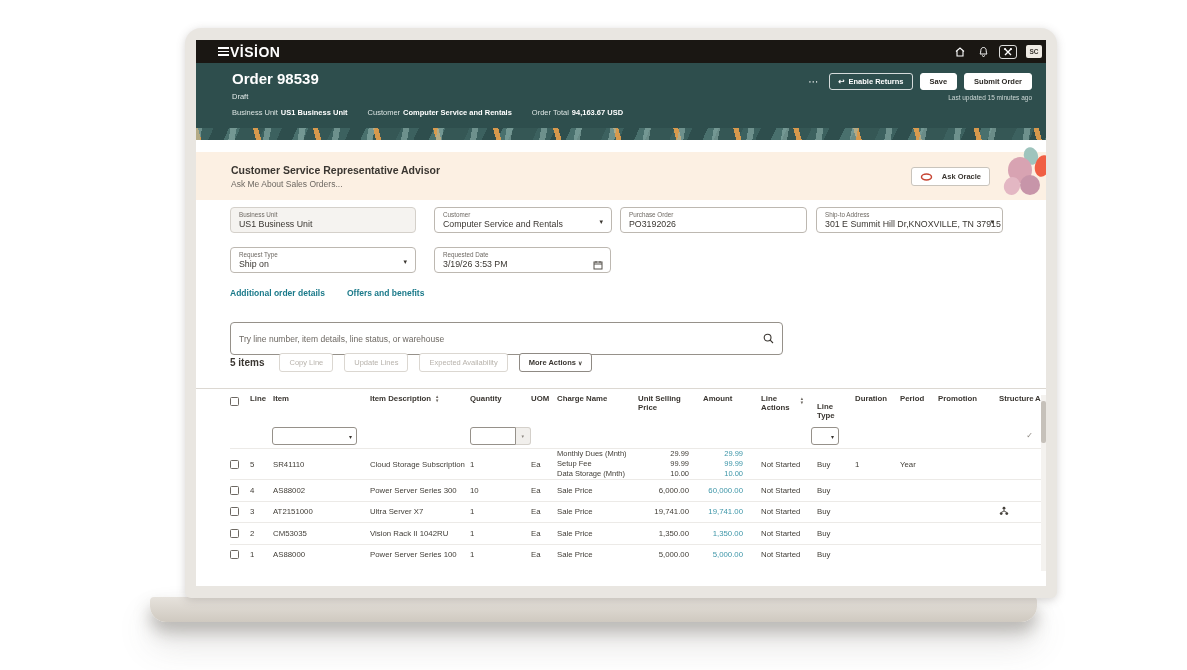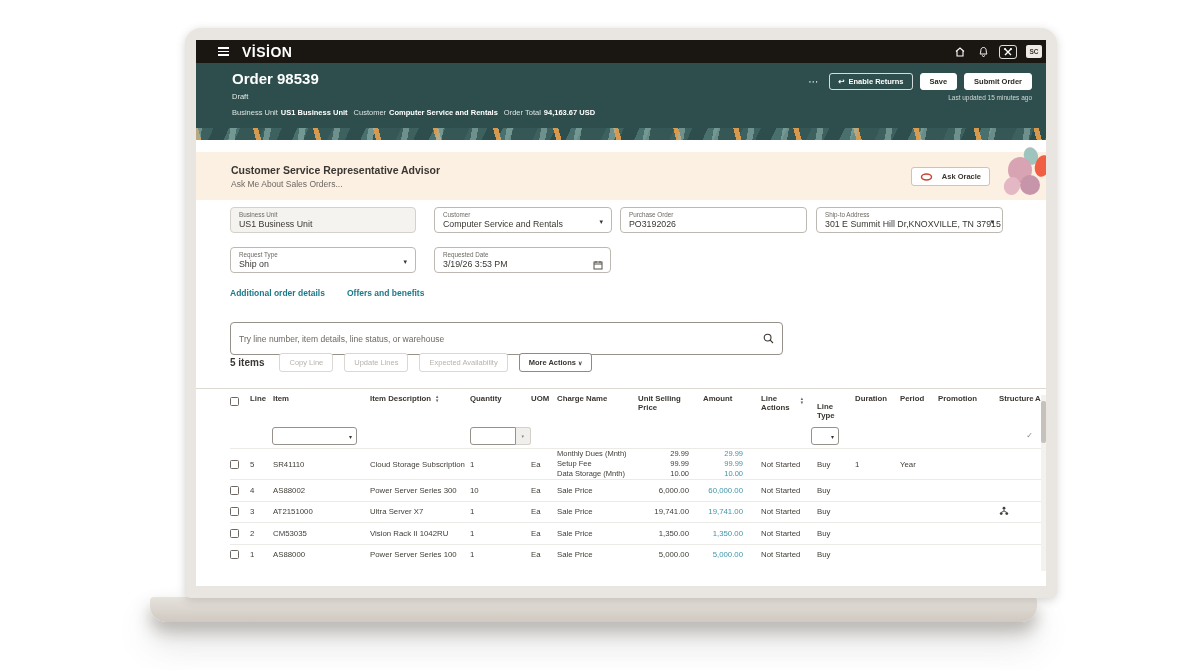--- a/index.html
+++ b/index.html
@@ -10,31 +10,31 @@
     background:#e9e6e1; border-radius:16px 16px 6px 6px; box-shadow:0 2px 8px rgba(90,85,78,.25); }
   .screen { position:absolute; left:196px; top:40px; width:850px; height:546px; background:#ffffff; overflow:hidden; }
   .laptop-base { position:absolute; left:150px; top:597px; width:887px; height:25px;
     background:linear-gradient(#e6e2dc, #cfc9c0); border-radius:4px 4px 16px 16px;
     box-shadow:0 10px 16px rgba(95,90,82,.38), 0 22px 34px rgba(95,90,82,.18); }
 
   
   .topbar { position:absolute; left:0; top:0; width:850px; height:23px; background:#1a1713; display:flex; align-items:center; }
   .hamburger { margin-left:22px; width:11px; display:flex; flex-direction:column; gap:2px; }
   .hamburger i { display:block; height:1.5px; background:#fff; }
-  .logo { color:#fff; font-size:14px; font-weight:bold; letter-spacing:.5px; margin-left:13px; }
+  .logo { color:#fff; font-size:14px; font-weight:bold; letter-spacing:.5px; margin-left:1px; }
   .topbar-right { margin-left:auto; margin-right:4px; display:flex; align-items:center; gap:9px; }
   .tb-icon { width:14px; height:14px; display:flex; align-items:center; justify-content:center; }
   .tb-boxed { width:18px; height:14px; border:1px solid rgba(255,255,255,.85); border-radius:3px; display:flex; align-items:center; justify-content:center; }
   .avatar { width:16px; height:13px; background:#efebe4; color:#3a3631; font-size:6.5px; font-weight:bold; border-radius:2px; display:flex; align-items:center; justify-content:center; }
 
   
   .hero { position:absolute; left:0; top:23px; width:850px; height:65px; background:#2e4e4d; color:#fff; }
   .hero-title { position:absolute; left:36px; top:7px; font-size:15px; font-weight:bold; }
   .hero-status { position:absolute; left:36px; top:29px; font-size:7.5px; color:#e3ebe9; }
-  .hero-info { position:absolute; left:36px; top:45px; display:flex; gap:6px; font-size:7.5px; color:#dbe4e2; }
+  .hero-info { position:absolute; left:36px; top:45px; display:flex; gap:20px; font-size:7.5px; color:#dbe4e2; }
   .hero-info b { color:#fff; margin-left:3px; }
   .hero-actions { position:absolute; right:14px; top:10px; display:flex; align-items:center; gap:7px; }
   .more-dots { color:#fff; font-size:10px; letter-spacing:1px; margin-right:3px; cursor:pointer; }
   .btn-ghost { border:1px solid rgba(255,255,255,.8); border-radius:3px; color:#fff; font-size:7.5px; font-weight:bold; padding:3px 8px; display:flex; align-items:center; gap:4px; background:transparent; cursor:pointer; }
   .btn-white { background:#fff; border:1px solid #fff; border-radius:3px; color:#2c2925; font-size:7.5px; font-weight:bold; padding:3px 9px; cursor:pointer; }
   .last-updated { position:absolute; right:14px; top:31px; font-size:6.5px; color:#cfdad8; }
 
   
   .pattern { position:absolute; left:0; top:88px; width:850px; height:12px; background-color:#2e4e4d;
     background-image:

